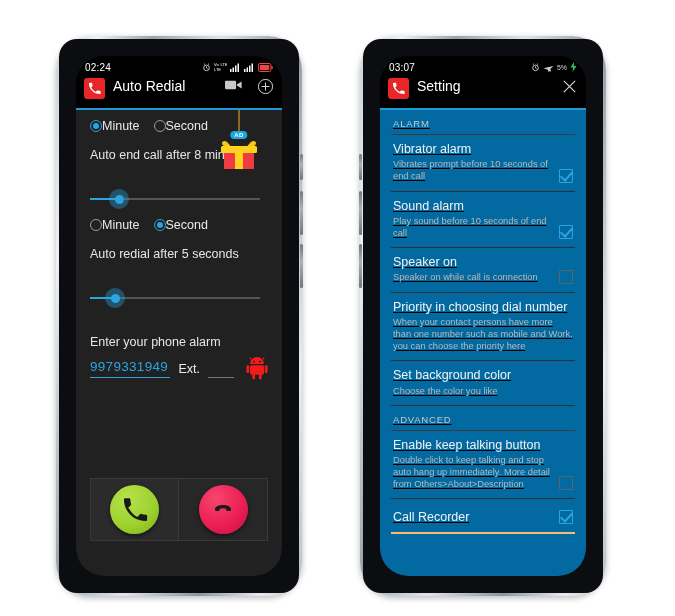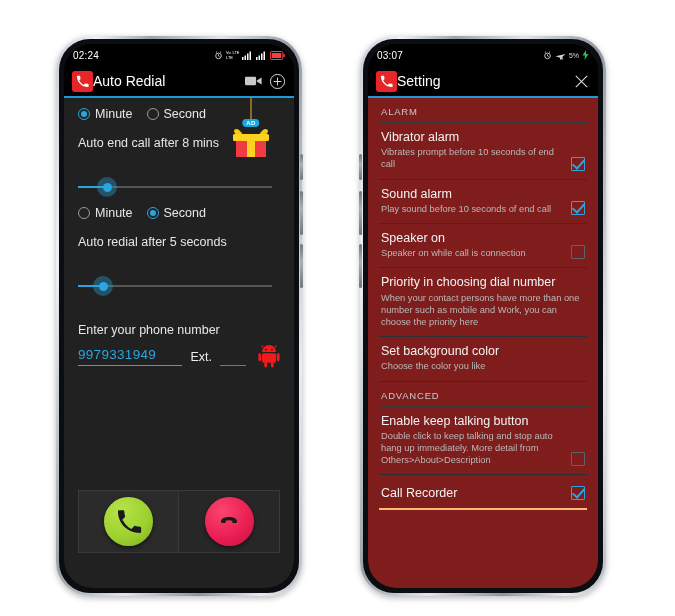--- a/index.html
+++ b/index.html
@@ -21,23 +21,23 @@
     background: linear-gradient(100deg,#c9cfd6 0%,#eef2f6 12%,#9aa3ad 28%,#dfe5ea 48%,#8e959f 70%,#e7ecf1 88%,#b6bdc5 100%);
     padding: 3px;
     box-shadow: 0 2px 6px rgba(0,0,0,.28);
   }
   .phone.left  { left: 56px; }
   .phone.right { left: 360px; }
 
   .phone-inner {
     position: relative;
     width: 100%; height: 100%;
-    border-radius: 31px;
+    border-radius: 18px;
     background: #0b0d10;
-    padding: 5px;
+    padding: 17px;
     overflow: hidden;
   }
   .screen {
     position: relative;
     width: 100%; height: 100%;
     border-radius: 28px;
     background: #000;
     overflow: hidden;
   }
 
@@ -117,22 +117,23 @@
     align-items: center;
     gap: 3px;
   }
   .si { display:block; }
 
   
   .appbar {
     height: 32px;
     background: #000;
     display: flex;
-    align-items: center;
+    align-items: flex-start;
     padding: 0 8px;
+    gap: 8px;
     border-bottom: 2px solid #1f9ad6;
   }
   .app-icon {
     width: 21px; height: 21px;
     background: #e8262a;
     border-radius: 3px;
     display: flex; align-items: center; justify-content: center;
     flex: 0 0 auto;
   }
   .appbar-title {
@@ -149,21 +150,21 @@
     height: calc(100% - 54px);
     position: relative;
     padding: 0 14px;
   }
   .radio-row {
     display: flex;
     align-items: center;
     gap: 8px;
     padding-top: 9px;
   }
-  .radio-opt { display: flex; align-items: center; gap: 5px; }
+  .radio-opt { display: flex; align-items: center; }
   .radio {
     width: 12px; height: 12px;
     border-radius: 50%;
     border: 1.5px solid #9a9a9a;
     position: relative;
     flex: 0 0 auto;
   }
   .radio.on { border-color: #2aa5e0; }
   .radio.on::after {
     content:"";
@@ -289,24 +290,25 @@
     width: 49px; height: 49px;
     border-radius: 50%;
     display: flex; align-items: center; justify-content: center;
     box-shadow: 0 2px 4px rgba(0,0,0,.5);
   }
   .circle-btn.green { background: radial-gradient(circle at 35% 28%, #b6e24a 0%, #9ed230 55%, #7fae1e 100%); }
   .circle-btn.red   { background: radial-gradient(circle at 35% 28%, #f8456e 0%, #ec1f54 55%, #c3103f 100%); }
 
   
   .body-right {
-    background: #7f1d1d;
+    background: #0369a1;
     height: calc(100% - 54px);
     padding: 0 11px;
     overflow: hidden;
+    text-decoration: underline;
   }
   .section-head {
     color: #c8c8c8;
     font-size: 9.5px;
     letter-spacing: .8px;
     padding: 8px 2px 5px 2px;
     border-bottom: 1px solid #3a3e42;
     font-weight: normal;
   }
   .pref {
@@ -467,21 +469,21 @@
         </div>
 
         <div class="setting-text">Auto redial after 5 seconds</div>
 
         <div class="slider-wrap">
           <div class="slider-track"></div>
           <div class="slider-fill" style="width:22px"></div>
           <div class="slider-thumb" style="left:15px"></div>
         </div>
 
-        <div class="field-label">Enter your phone number</div>
+        <div class="field-label">Enter your phone alarm</div>
 
         <div class="phone-row">
           <div class="phone-input">
             <span>9979331949</span>
           </div>
           <div class="ext-label">Ext.</div>
           <div class="ext-input"></div>
           <svg width="22" height="24" viewBox="0 0 22 24" style="margin-left:4px;margin-bottom:-2px">
             <path d="M5 3.3 3.8 1.4M17 3.3l1.2-1.9" stroke="#f21b1b" stroke-width="1.1" fill="none"></path>
             <path d="M4 8a7 7 0 0 1 14 0z" fill="#f21b1b"></path>

